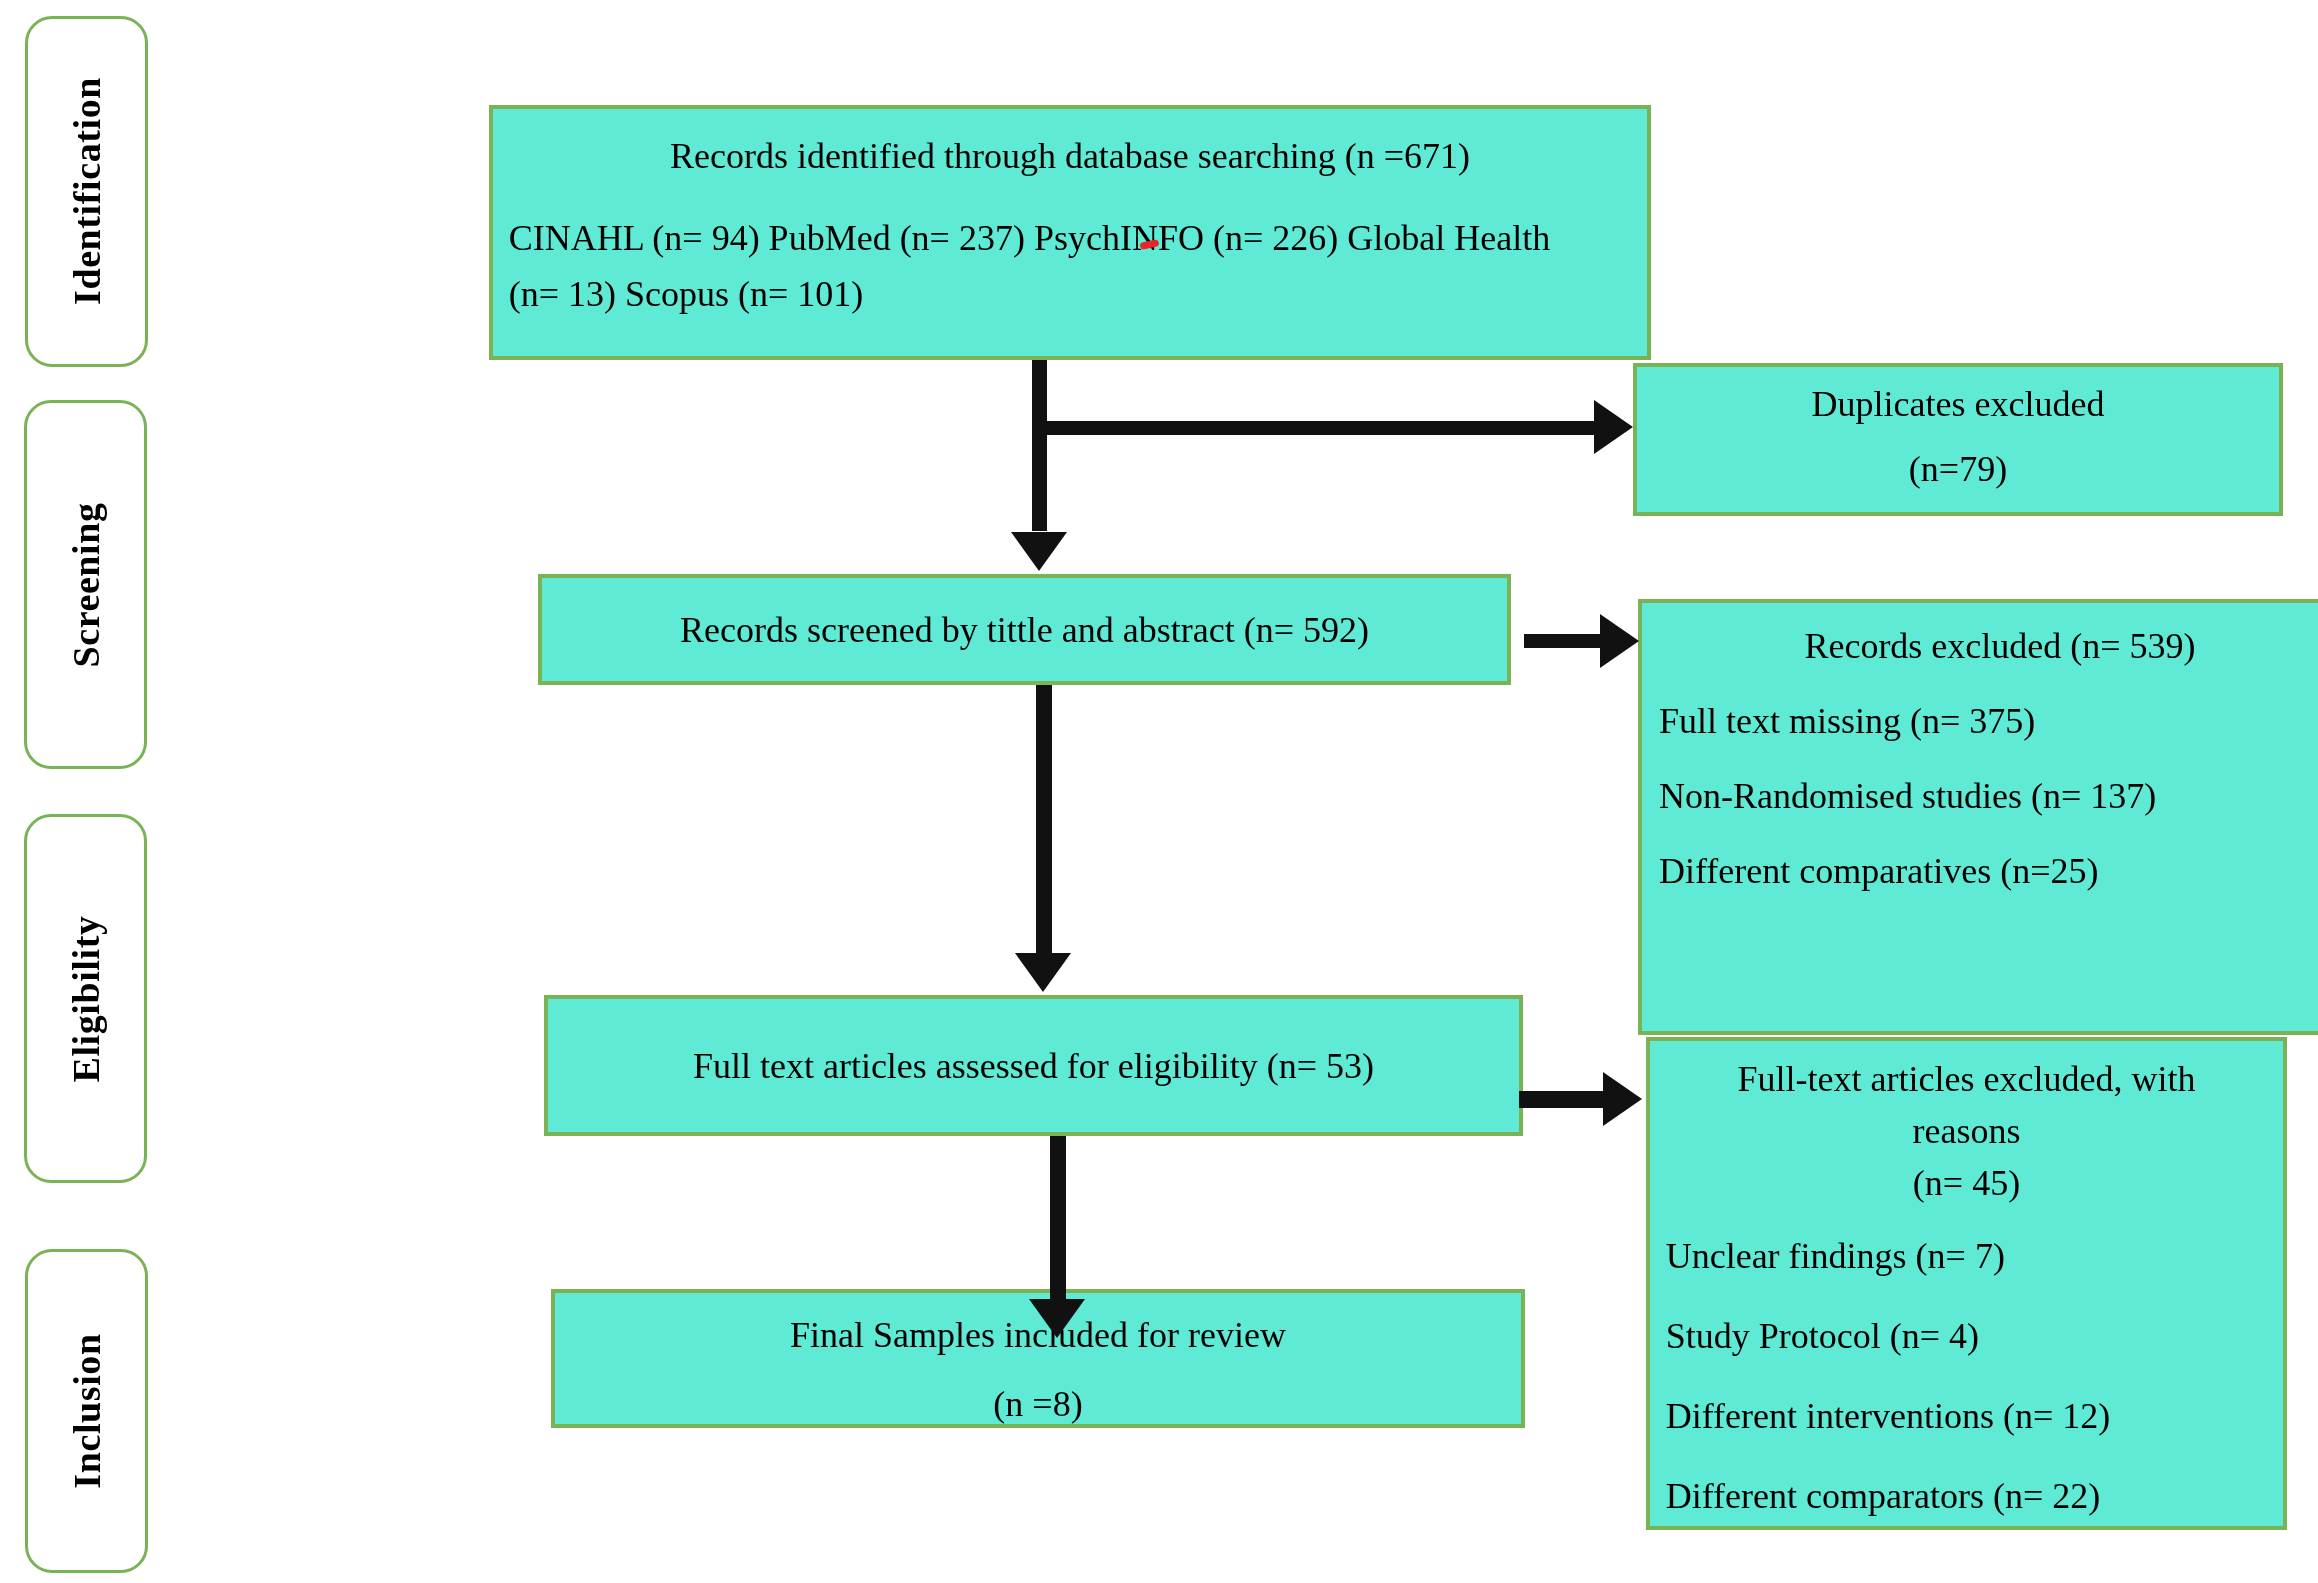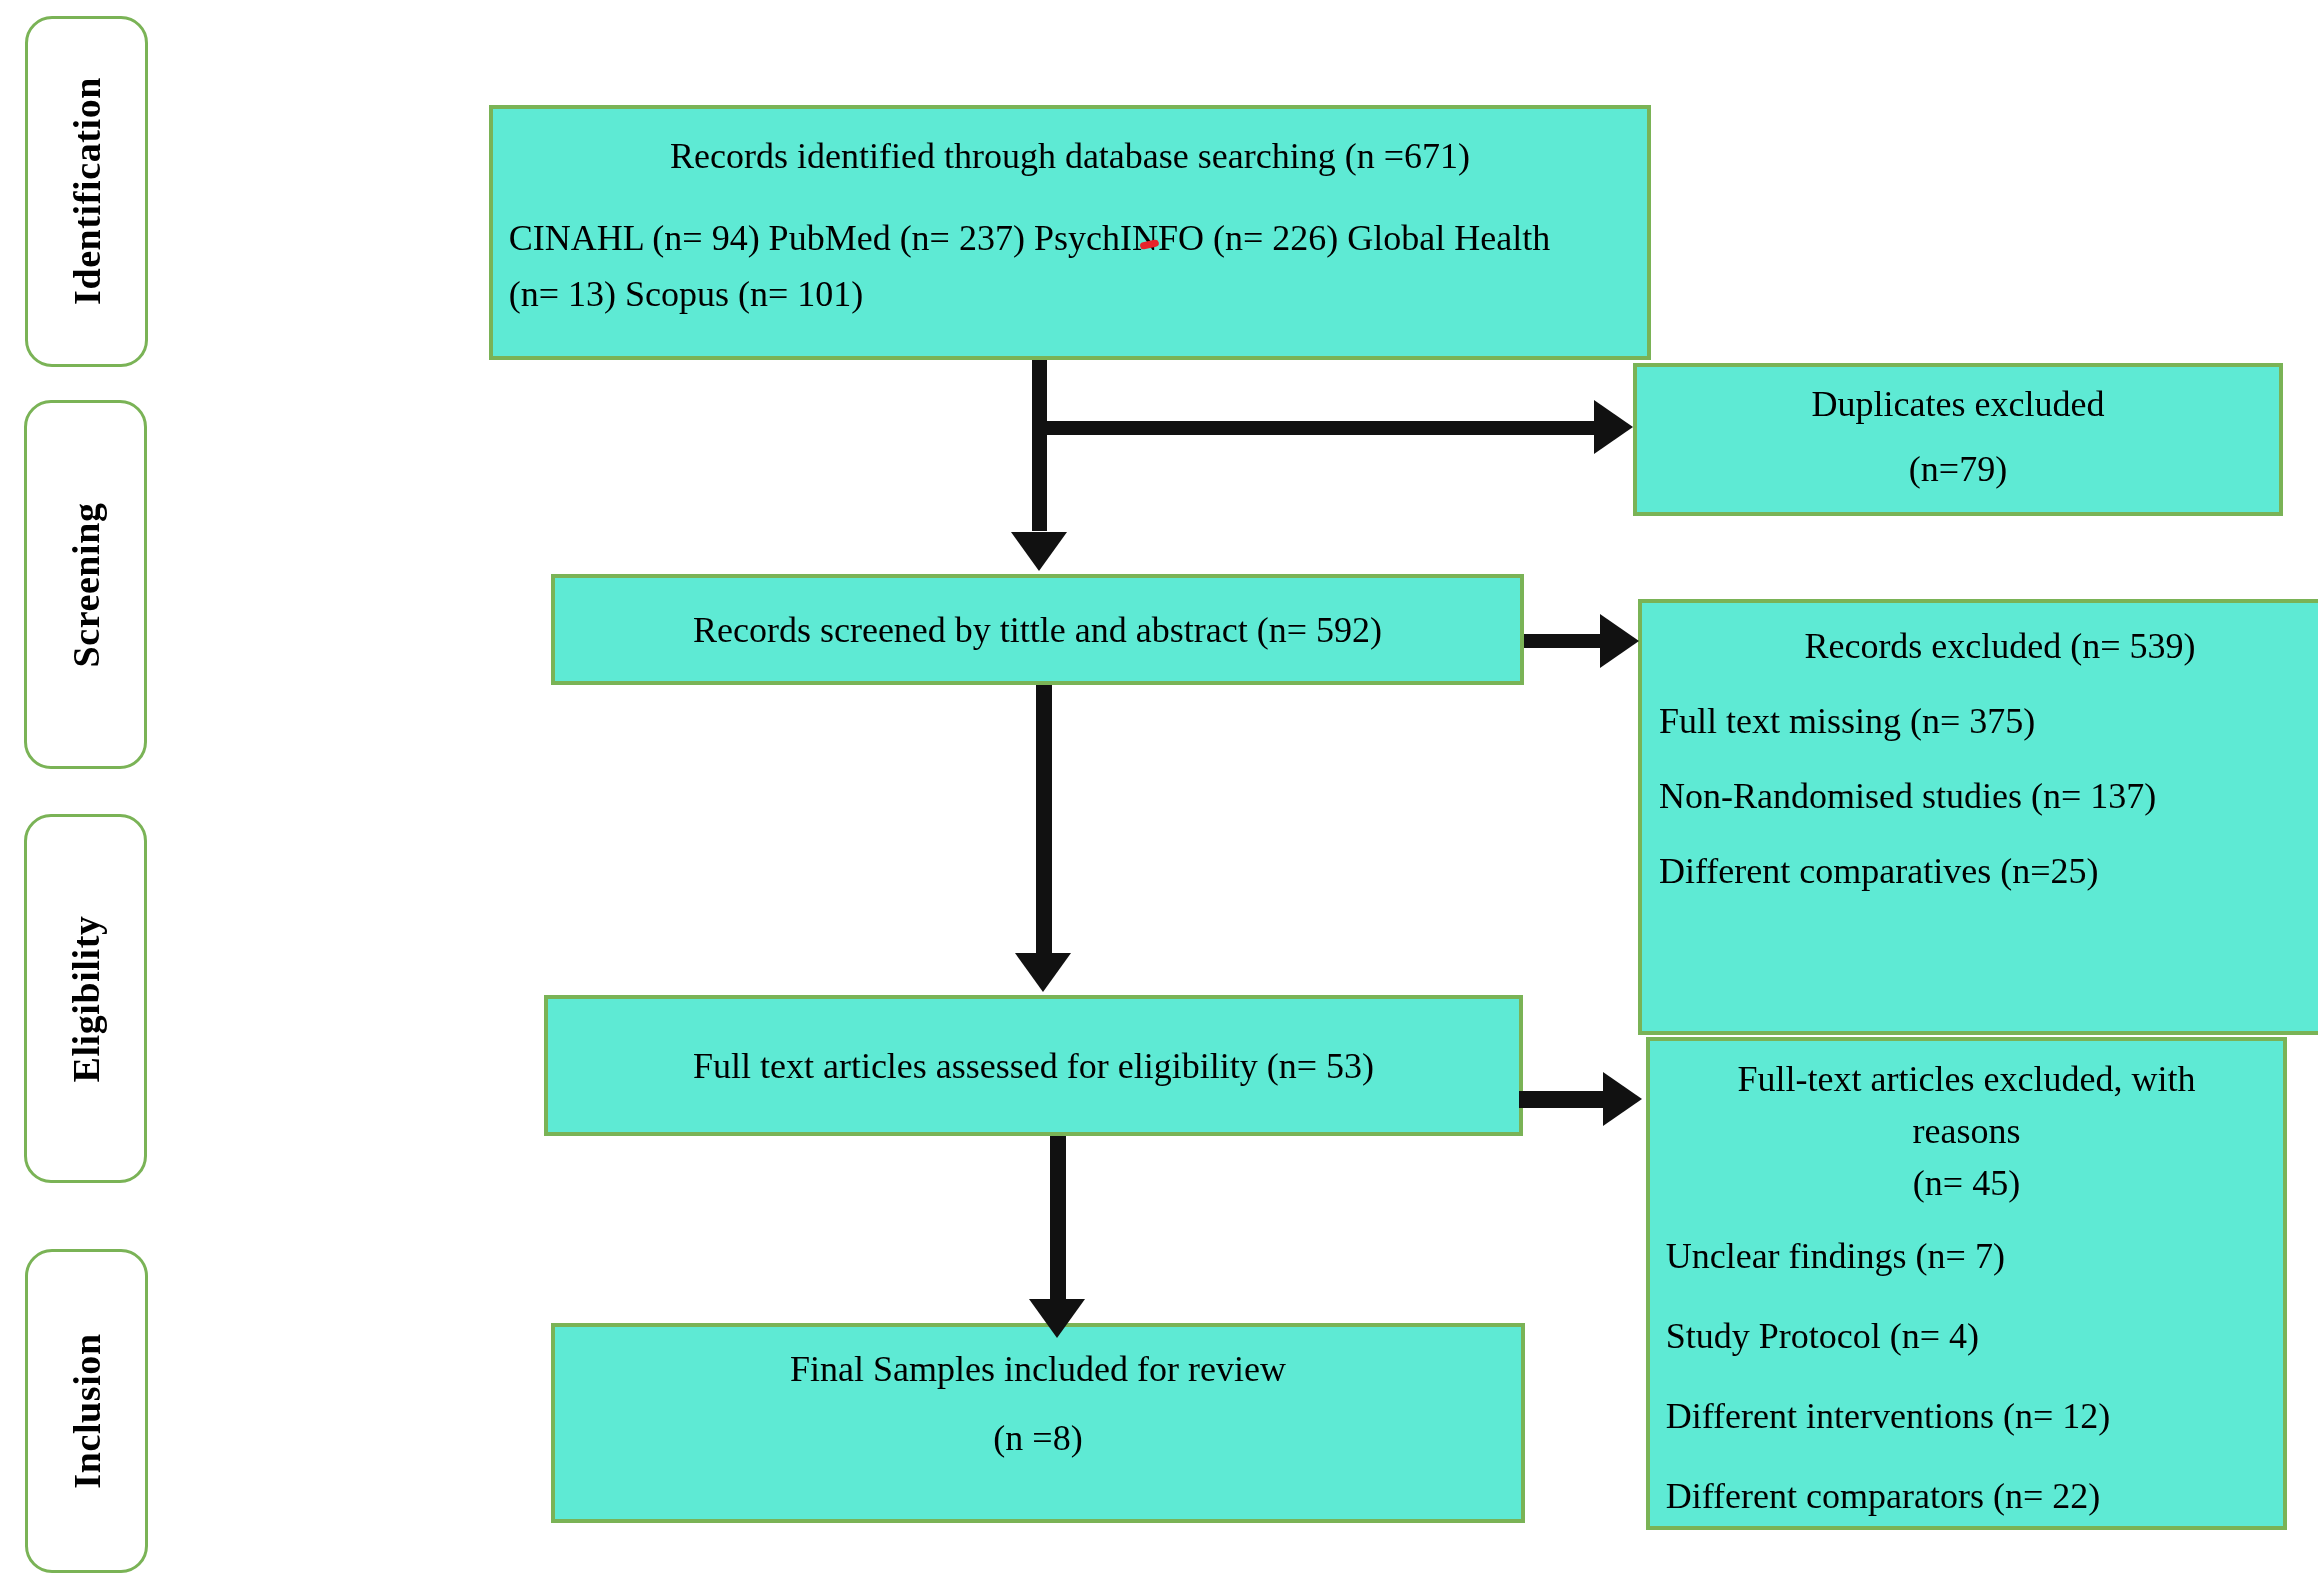--- a/index.html
+++ b/index.html
@@ -103,21 +103,21 @@
   <div class="identified-title">Records identified through database searching (n =671)</div>
   <div class="identified-detail">CINAHL (n= 94) PubMed (n= 237) PsychINFO (n= 226) Global Health (n= 13) Scopus (n= 101)</div>
 </div>
 <div class="red-artifact"></div>
 
 <div class="flow-box" style="left:1633px;top:363px;width:650px;height:153px;">
   <div class="dup-title">Duplicates excluded</div>
   <div class="dup-count">(n=79)</div>
 </div>
 
-<div class="flow-box center-both" style="left:551px;top:574px;width:973px;height:111px;">
+<div class="flow-box center-both" style="left:538px;top:574px;width:973px;height:111px;">
   <div>Records screened by tittle and abstract (n= 592)</div>
 </div>
 
 <div class="flow-box" style="left:1638px;top:599px;width:724px;height:436px;">
   <div class="rex-title">Records excluded (n= 539)</div>
   <div class="rex-reasons">
     <div class="reason-line">Full text missing (n= 375)</div>
     <div class="reason-line">Non-Randomised studies (n= 137)</div>
     <div class="reason-line">Different comparatives (n=25)</div>
   </div>
@@ -134,21 +134,21 @@
     <div>(n= 45)</div>
   </div>
   <div class="fex-reasons">
     <div class="reason-line">Unclear findings (n= 7)</div>
     <div class="reason-line">Study Protocol (n= 4)</div>
     <div class="reason-line">Different interventions (n= 12)</div>
     <div class="reason-line">Different comparators (n= 22)</div>
   </div>
 </div>
 
-<div class="flow-box" style="left:551px;top:1323px;width:974px;height:200px;">
+<div class="flow-box" style="left:551px;top:1289px;width:974px;height:139px;">
   <div class="final-title">Final Samples included for review</div>
   <div class="final-count">(n =8)</div>
 </div>
 
 <div class="shaft" style="left:1032px;top:360px;width:14.6px;height:171px;"></div>
 <div class="head-down" style="left:1011px;top:532px;"></div>
 
 <div class="shaft" style="left:1046px;top:421px;width:548px;height:13.5px;"></div>
 <div class="head-right" style="left:1594px;top:400px;"></div>
 

